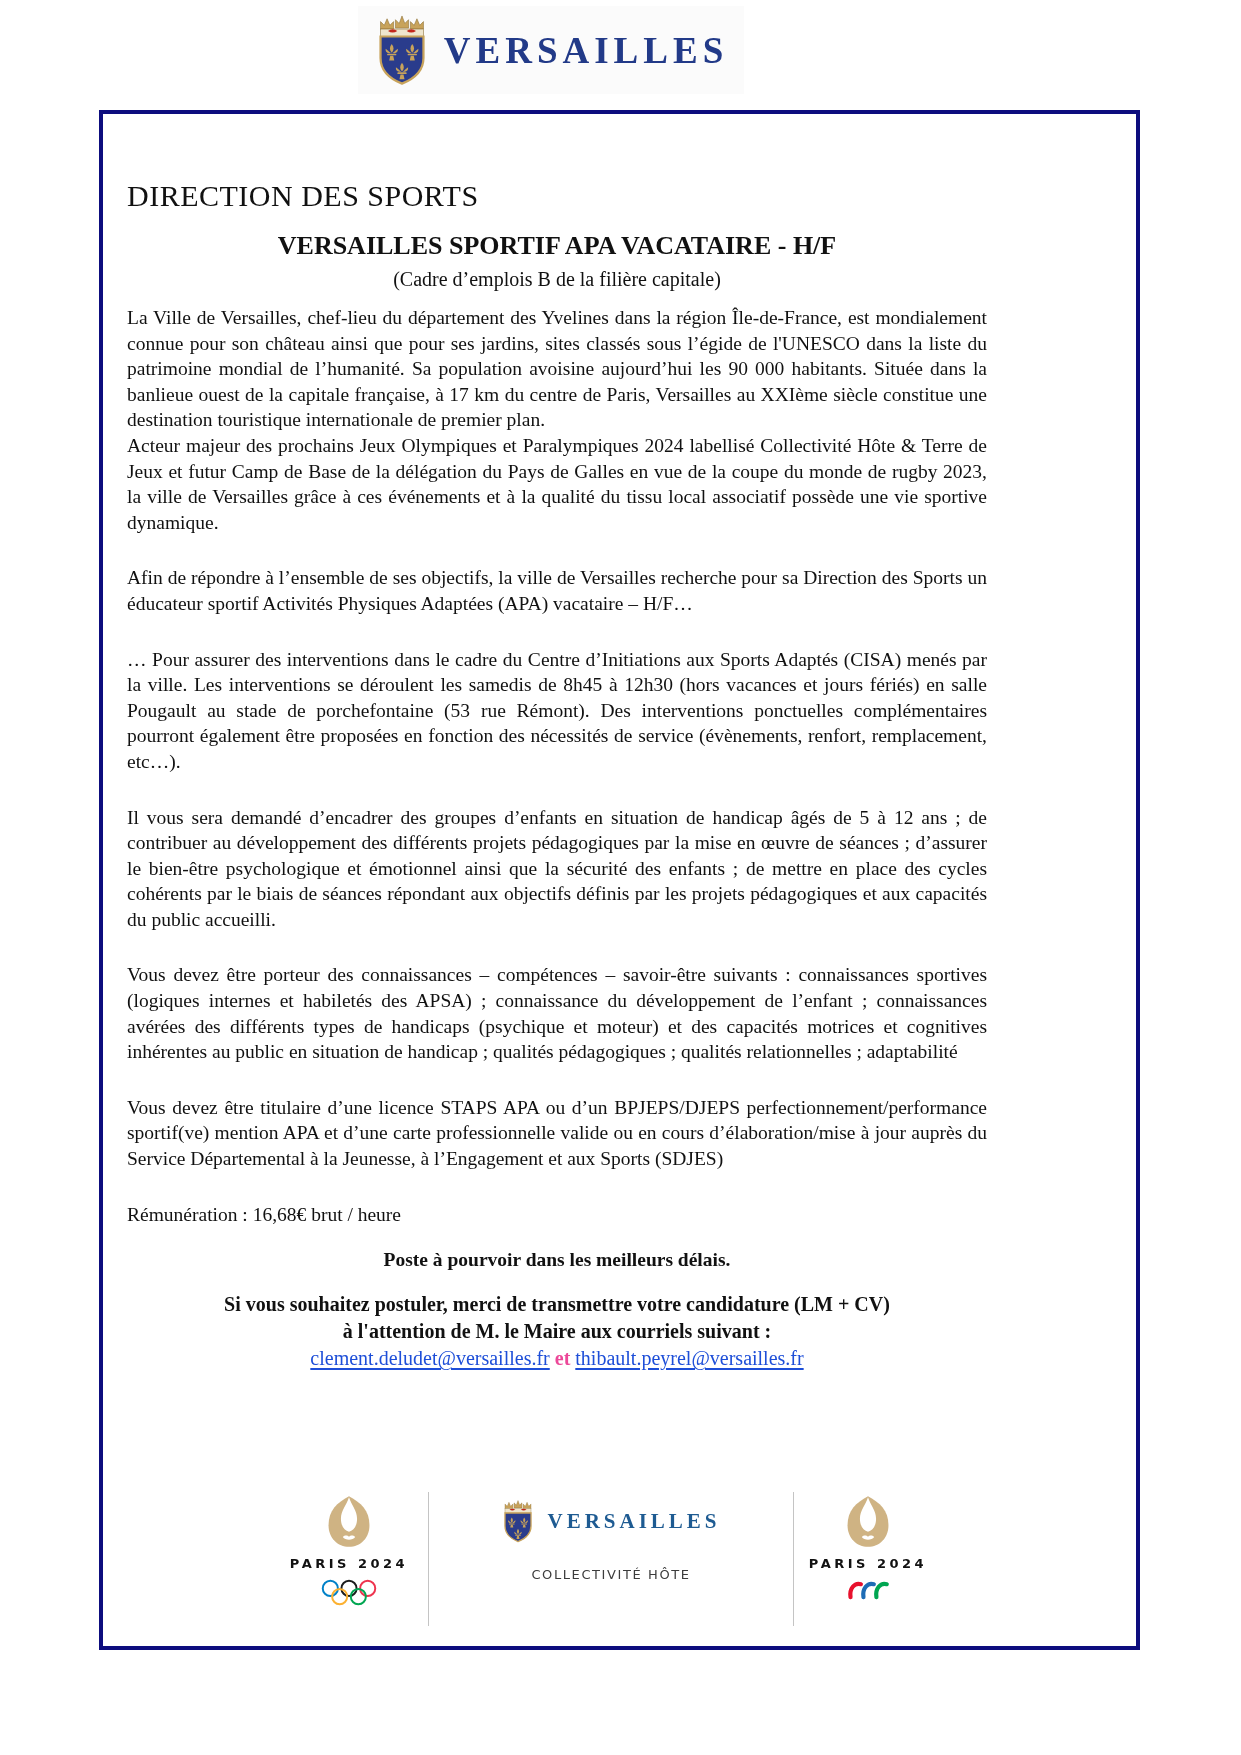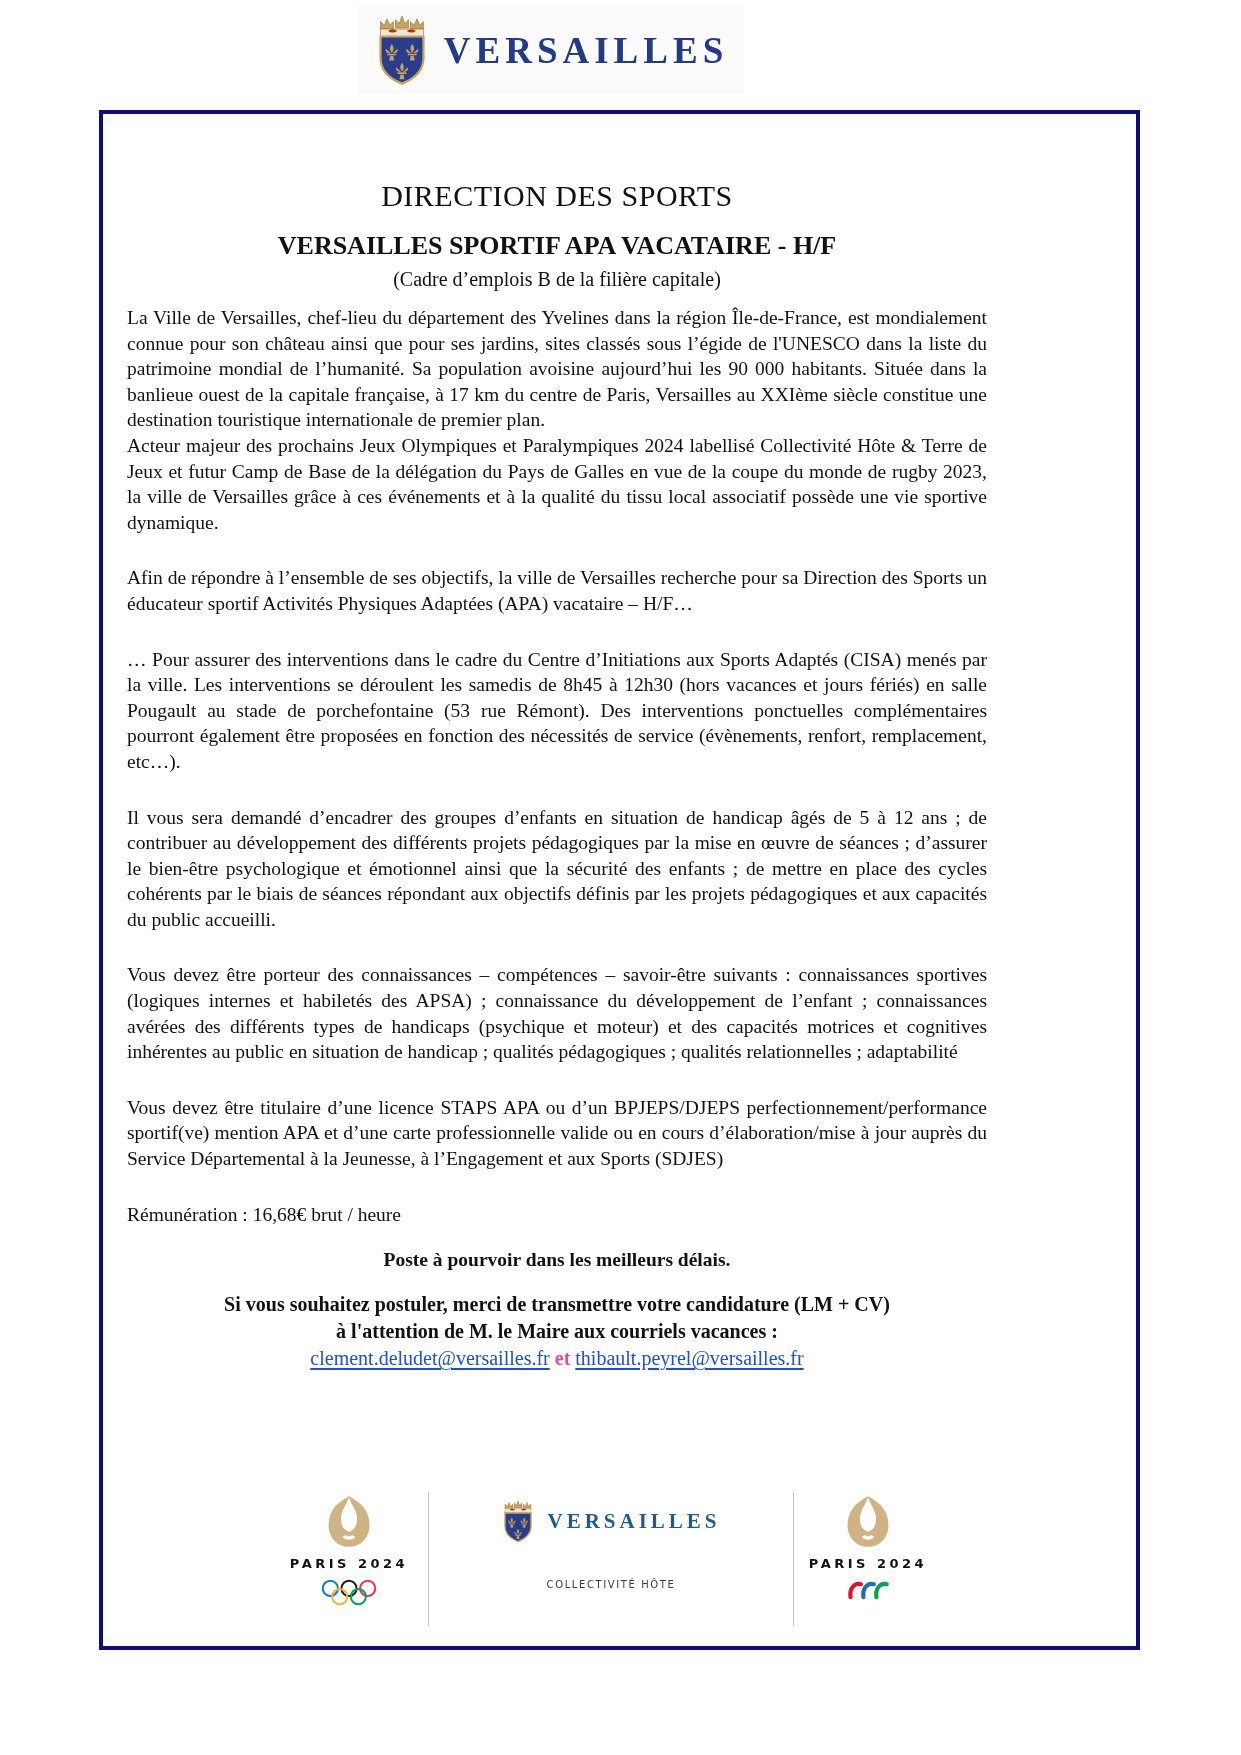--- a/index.html
+++ b/index.html
@@ -27,21 +27,21 @@
   .doc-frame {
     position:absolute; left:99px; top:110px; width:1041px; height:1540px;
     border:4px solid #0D0D7E; background:#fff;
   }
   .text-col {
     margin-left:24px; width:860px; padding-top:64px;
     font-size:19.5px; line-height:25.6px;
   }
   .doc-title {
     font-size:30px; line-height:36px; font-weight:400;
-    text-align:center; letter-spacing:0.5px;
+    text-align:left; letter-spacing:0.5px;
   }
   .doc-subtitle {
     margin-top:16px; font-size:26px; line-height:32px; font-weight:700;
     text-align:center;
   }
   .doc-note {
     margin-top:4px; font-size:20px; line-height:26px; text-align:center;
   }
   .para { margin:58px 0 0; text-align:justify; }
   .para ~ .para { margin-top:30px; }
@@ -78,22 +78,22 @@
   }
   .olympic-rings { width:56px; height:27px; margin-top:8px; }
   .agitos { width:44px; height:22px; margin-top:8px; }
   .v-lockup { display:flex; align-items:center; gap:12px; margin-top:8px; }
   .crest-sm { width:34px; height:43px; }
   .brand-text-sm {
     font-family:"Liberation Serif",serif; font-size:21px; font-weight:700;
     letter-spacing:4px; color:#1E5B92; white-space:nowrap;
   }
   .collectivite {
-    margin-top:36px; font-family:"DejaVu Sans","Liberation Sans",sans-serif;
-    font-size:10px; letter-spacing:1.6px; color:#3c3c3c; white-space:nowrap;
+    margin-top:24px; font-family:"DejaVu Sans","Liberation Sans",sans-serif;
+    font-size:13px; letter-spacing:1.6px; color:#3c3c3c; white-space:nowrap;
   }
 
   .svg-defs { position:absolute; width:0; height:0; overflow:hidden; }
 </style>
 </head>
 <body>
 
 <svg class="svg-defs" aria-hidden="true">
   <defs>
     <g id="fdl" fill="#C8A35B">
@@ -160,21 +160,21 @@
     <p class="para">… Pour assurer des interventions dans le cadre du Centre d’Initiations aux Sports Adaptés (CISA) menés par la ville. Les interventions se déroulent les samedis de 8h45 à 12h30 (hors vacances et jours fériés) en salle Pougault au stade de porchefontaine (53 rue Rémont). Des interventions ponctuelles complémentaires pourront également être proposées en fonction des nécessités de service (évènements, renfort, remplacement, etc…).</p>
     <p class="para">Il vous sera demandé d’encadrer des groupes d’enfants en situation de handicap âgés de 5 à 12 ans ; de contribuer au développement des différents projets pédagogiques par la mise en œuvre de séances ; d’assurer le bien-être psychologique et émotionnel ainsi que la sécurité des enfants ; de mettre en place des cycles cohérents par le biais de séances répondant aux objectifs définis par les projets pédagogiques et aux capacités du public accueilli.</p>
     <p class="para">Vous devez être porteur des connaissances – compétences – savoir-être suivants : connaissances sportives (logiques internes et habiletés des APSA) ; connaissance du développement de l’enfant ; connaissances avérées des différents types de handicaps (psychique et moteur) et des capacités motrices et cognitives inhérentes au public en situation de handicap ; qualités pédagogiques ; qualités relationnelles ; adaptabilité</p>
     <p class="para">Vous devez être titulaire d’une licence STAPS APA ou d’un BPJEPS/DJEPS perfectionnement/performance sportif(ve) mention APA et d’une carte professionnelle valide ou en cours d’élaboration/mise à jour auprès du Service Départemental à la Jeunesse, à l’Engagement et aux Sports (SDJES)</p>
 
     <p class="remun-line">Rémunération : 16,68€ brut / heure</p>
     <p class="availability-line">Poste à pourvoir dans les meilleurs délais.</p>
 
     <div class="apply-block">
       <div>Si vous souhaitez postuler, merci de transmettre votre candidature (LM + CV)</div>
-      <div>à l'attention de M. le Maire aux courriels vacances :</div>
+      <div>à l'attention de M. le Maire aux courriels suivant :</div>
       <div>
         <a href="#" class="email-link">clement.deludet@versailles.fr</a><span class="email-sep"> et </span><a href="#" class="email-link">thibault.peyrel@versailles.fr</a>
       </div>
     </div>
   </div>
 
   <div class="logo-strip">
     <div class="logo-cell cell-1">
       <svg class="p24-emblem" viewBox="0 0 100 104">
           <use href="#sym-flame"></use>

